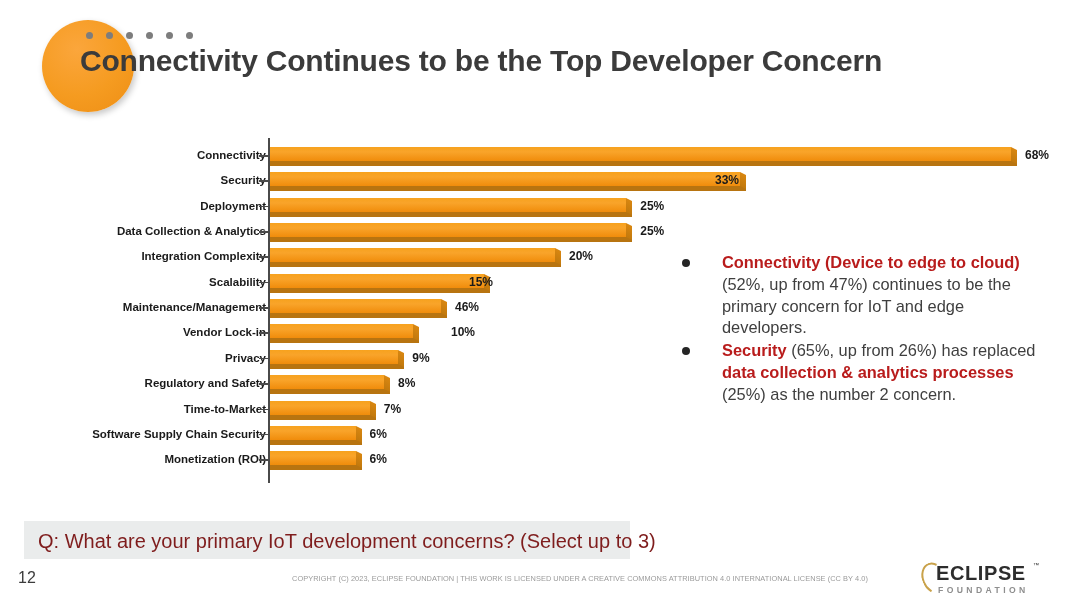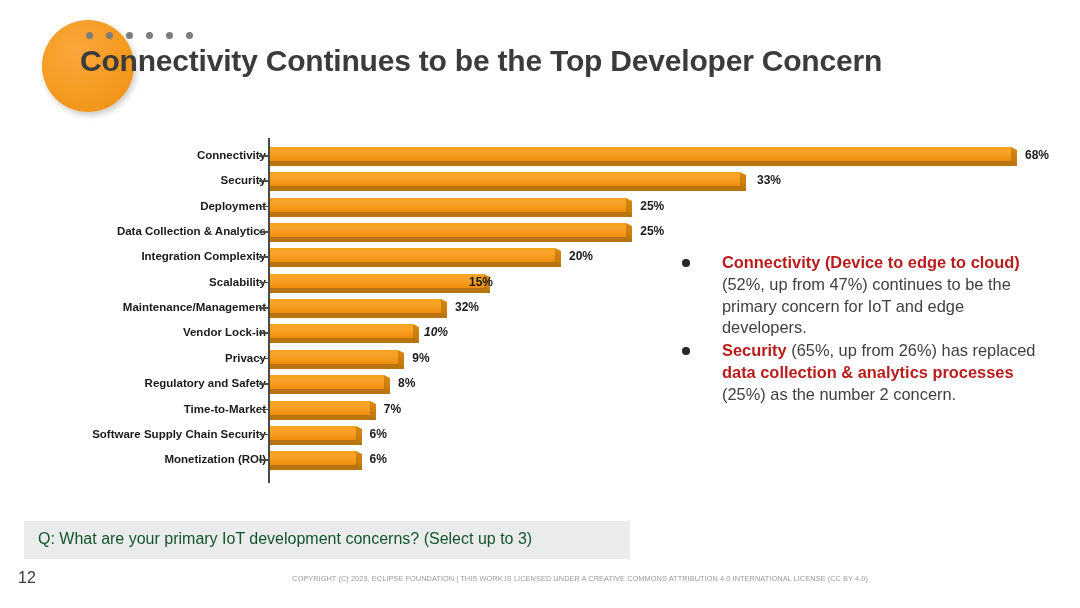--- a/index.html
+++ b/index.html
@@ -83,21 +83,21 @@
   }
   .bullet b{color:#b91c1c;font-weight:bold;}
 
   
   .question-bar{
     position:absolute;left:24px;top:521px;width:606px;height:38px;
     background:#eaecec;
   }
   .question-text{
     position:absolute;left:14px;top:9px;
-    font-size:16px;color:#14532d;white-space:nowrap;
+    font-size:20px;color:#7f1d1d;white-space:nowrap;
     font-family:"Liberation Sans", sans-serif;
   }
 
   
   .page-number{
     position:absolute;left:18px;top:569px;font-size:16px;color:#3c3c3c;
   }
   .copyright{
     position:absolute;left:0;top:574px;width:1080px;text-align:center;
     font-size:7.4px;letter-spacing:0.05px;color:#9a9a9a;
@@ -153,21 +153,21 @@
           <div class="bar-value" style="left: 1025px;">68%</div>
         </div>
         <div class="row" style="top: 39.35px;">
           <div class="cat-label">Security</div>
           <div class="tick"></div>
           <div class="bar-wrap" style="left: 270px; width: 476.25px;">
             <div class="bar-bottom" style="width: 476.25px; background: rgb(184, 116, 16);"></div>
             <div class="bar-side" style="left: 470.25px;"></div>
             <div class="bar" style="width: 470.25px;"></div>
           </div>
-          <div class="bar-value" style="left: 757px;">33%</div>
+          <div class="bar-value" style="left: 715px;">33%</div>
         </div>
         <div class="row" style="top: 64.7px;">
           <div class="cat-label">Deployment</div>
           <div class="tick"></div>
           <div class="bar-wrap" style="left: 270px; width: 362.25px;">
             <div class="bar-bottom" style="width: 362.25px; background: rgb(184, 116, 16);"></div>
             <div class="bar-side" style="left: 356.25px;"></div>
             <div class="bar" style="width: 356.25px;"></div>
           </div>
           <div class="bar-value" style="left: 640.25px;">25%</div>
@@ -203,31 +203,31 @@
           <div class="bar-value" style="left: 469px;">15%</div>
         </div>
         <div class="row" style="top: 166.1px;">
           <div class="cat-label">Maintenance/Management</div>
           <div class="tick"></div>
           <div class="bar-wrap" style="left: 270px; width: 177px;">
             <div class="bar-bottom" style="width: 177px; background: rgb(184, 116, 16);"></div>
             <div class="bar-side" style="left: 171px;"></div>
             <div class="bar" style="width: 171px;"></div>
           </div>
-          <div class="bar-value" style="left: 455px;">32%</div>
+          <div class="bar-value" style="left: 455px;">46%</div>
         </div>
         <div class="row" style="top: 191.45px;">
           <div class="cat-label">Vendor Lock-in</div>
           <div class="tick"></div>
           <div class="bar-wrap" style="left: 270px; width: 148.5px;">
             <div class="bar-bottom" style="width: 148.5px; background: rgb(184, 116, 16);"></div>
             <div class="bar-side" style="left: 142.5px;"></div>
             <div class="bar" style="width: 142.5px;"></div>
           </div>
-          <div class="bar-value" style="left: 424px; font-style: italic;">10%</div>
+          <div class="bar-value" style="left: 451px;">10%</div>
         </div>
         <div class="row" style="top: 216.8px;">
           <div class="cat-label">Privacy</div>
           <div class="tick"></div>
           <div class="bar-wrap" style="left: 270px; width: 134.25px;">
             <div class="bar-bottom" style="width: 134.25px; background: rgb(184, 116, 16);"></div>
             <div class="bar-side" style="left: 128.25px;"></div>
             <div class="bar" style="width: 128.25px;"></div>
           </div>
           <div class="bar-value" style="left: 412.25px;">9%</div>
@@ -280,14 +280,20 @@
       <div class="bullet"><span class="dotmark"></span><span><b>Security</b><span> (65%, up from 26%) has replaced </span><b>data collection &amp; analytics processes</b><span> (25%) as the number 2 concern.</span></span></div>
     </div>
 
   <div class="question-bar" style="background: rgb(234, 236, 236);">
     <div class="question-text">Q: What are your primary IoT development concerns? (Select up to 3)</div>
   </div>
 
   <div class="page-number">12</div>
   <div class="copyright">COPYRIGHT (C) 2023, ECLIPSE FOUNDATION | THIS WORK IS LICENSED UNDER A CREATIVE COMMONS ATTRIBUTION 4.0 INTERNATIONAL LICENSE (CC BY 4.0)</div>
 
+  <div class="logo">
+    <div class="logo-arc"></div>
+    <div class="logo-eclipse">ECLIPSE</div>
+    <div class="logo-tm">™</div>
+    <div class="logo-foundation">FOUNDATION</div>
+  </div>
 
 </div>
 
 </body></html>

